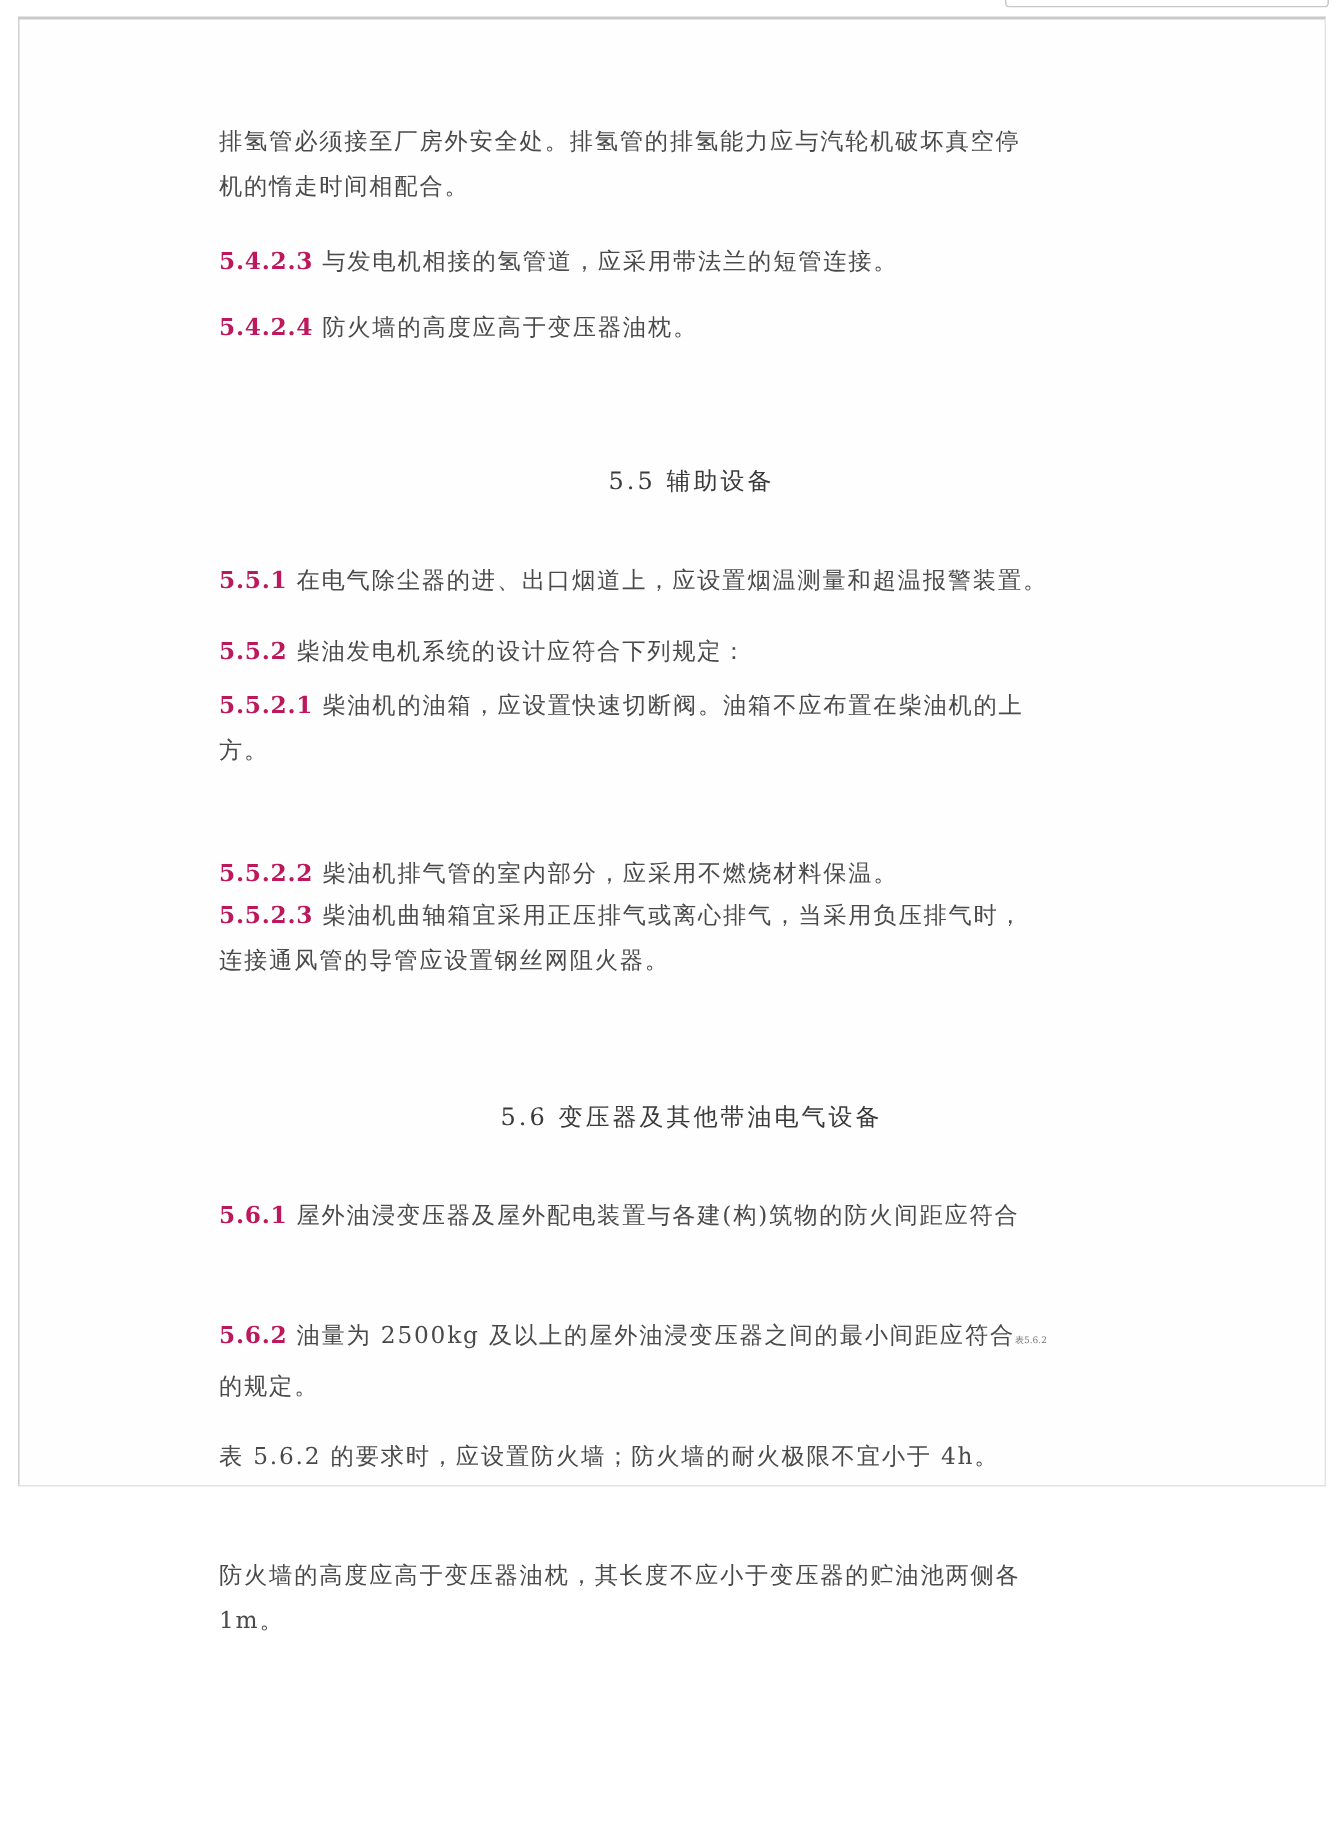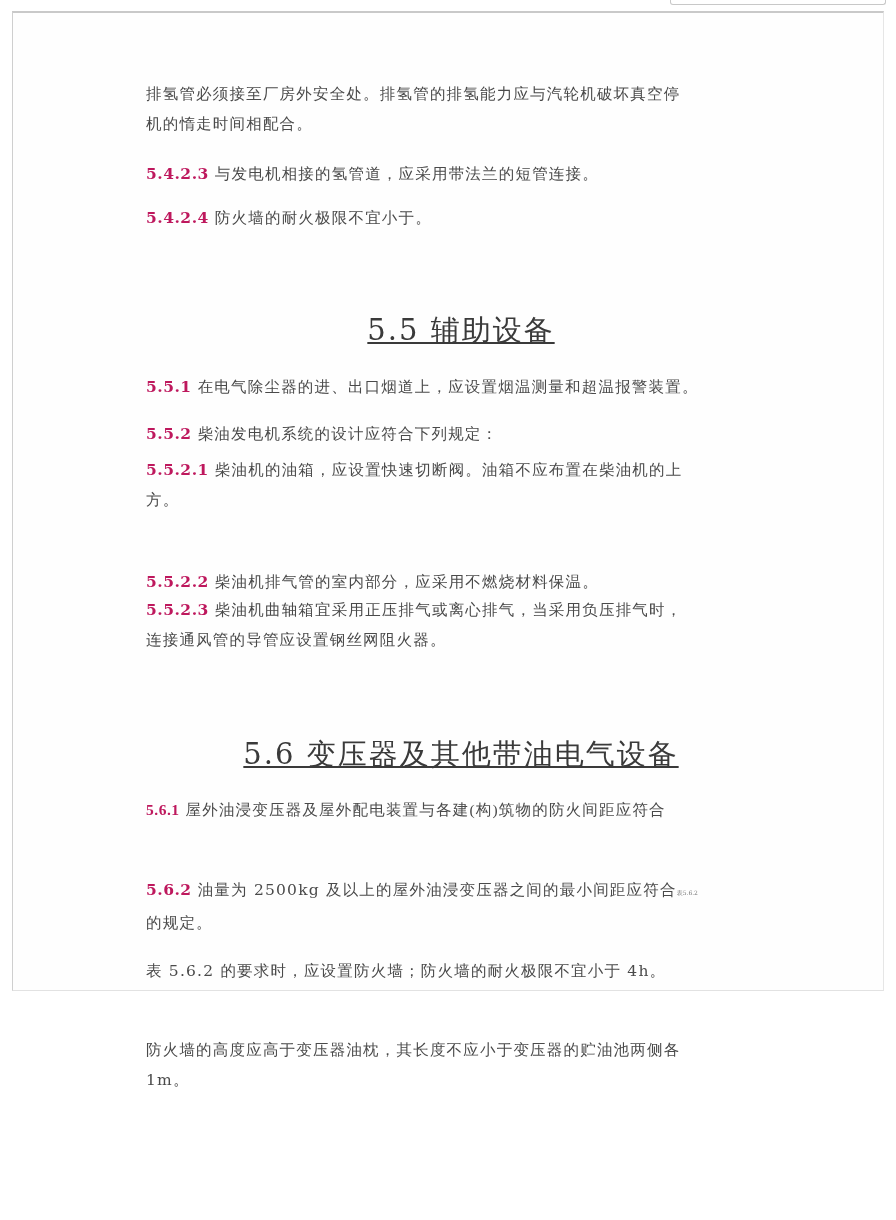--- a/index.html
+++ b/index.html
@@ -16,22 +16,22 @@
       border-top: 2px solid #c9c9c9; border-left: 1px solid #cfcfcf; border-right: 1px solid #e6e6e6;
       border-bottom: 1px solid #e2e2e2; background: #fefefe; box-sizing: border-box;
     }
     .content { position: absolute; left: 133px; top: 0; width: 630px; }
     .p {
       position: absolute; left: 0; width: 630px; font-size: 15.5px; line-height: 30px;
       letter-spacing: 1.2px; color: #4a4a4a; white-space: nowrap;
     }
     .num { font-weight: bold; color: #be185d; letter-spacing: 0.5px; margin-right: 6px; }
     .h {
-      position: absolute; left: 0; width: 630px; text-align: center; font-size: 29px;
-      color: #3a3a3a; letter-spacing: 2px; font-weight: normal; text-decoration: underline;
+      position: absolute; left: 0; width: 630px; text-align: center; font-size: 16px;
+      color: #3a3a3a; letter-spacing: 2px; font-weight: normal;
     }
     .tiny { font-size: 6px; letter-spacing: 0; color: #777; vertical-align: baseline; }
   </style>
 </head>
 <body>
 
 <div class="top-widget"></div>
 
 <div class="page">
   <div class="content">
@@ -39,21 +39,21 @@
     <div class="p" style="top:66px;">
       <div>排氢管必须接至厂房外安全处。排氢管的排氢能力应与汽轮机破坏真空停</div>
       <div>机的惰走时间相配合。</div>
     </div>
 
     <div class="p" style="top:146px;">
       <span class="num">5.4.2.3</span><span>与发电机相接的氢管道，应采用带法兰的短管连接。</span>
     </div>
 
     <div class="p" style="top:190px;">
-      <span class="num">5.4.2.4</span><span>防火墙的耐火极限不宜小于。</span>
+      <span class="num">5.4.2.4</span><span>防火墙的高度应高于变压器油枕。</span>
     </div>
 
     <div class="h" style="top:298px;">5.5 辅助设备</div>
 
     <div class="p" style="top:359px;">
       <span class="num">5.5.1</span><span>在电气除尘器的进、出口烟道上，应设置烟温测量和超温报警装置。</span>
     </div>
 
     <div class="p" style="top:406px;">
       <span class="num">5.5.2</span><span>柴油发电机系统的设计应符合下列规定：</span>
@@ -68,21 +68,21 @@
       <span class="num">5.5.2.2</span><span>柴油机排气管的室内部分，应采用不燃烧材料保温。</span>
     </div>
 
     <div class="p" style="top:582px;">
       <div><span class="num">5.5.2.3</span><span>柴油机曲轴箱宜采用正压排气或离心排气，当采用负压排气时，</span></div>
       <div>连接通风管的导管应设置钢丝网阻火器。</div>
     </div>
 
     <div class="h" style="top:722px;">5.6 变压器及其他带油电气设备</div>
 
-    <div class="p" style="top:782px;font-family:Liberation Serif, serif;">
+    <div class="p" style="top:782px;">
       <div><span class="num">5.6.1</span><span>屋外油浸变压器及屋外配电装置与各建(构)筑物的防火间距应符合</span></div>
     </div>
 
     <div class="p" style="top:862px;">
       <div><span class="num">5.6.2</span><span>油量为 2500kg 及以上的屋外油浸变压器之间的最小间距应符合</span><span class="tiny">表5.6.2</span></div>
       <div>的规定。</div>
     </div>
 
     <div class="p" style="top:943px;">
       <div>表 5.6.2 的要求时，应设置防火墙；防火墙的耐火极限不宜小于 4h。</div>

